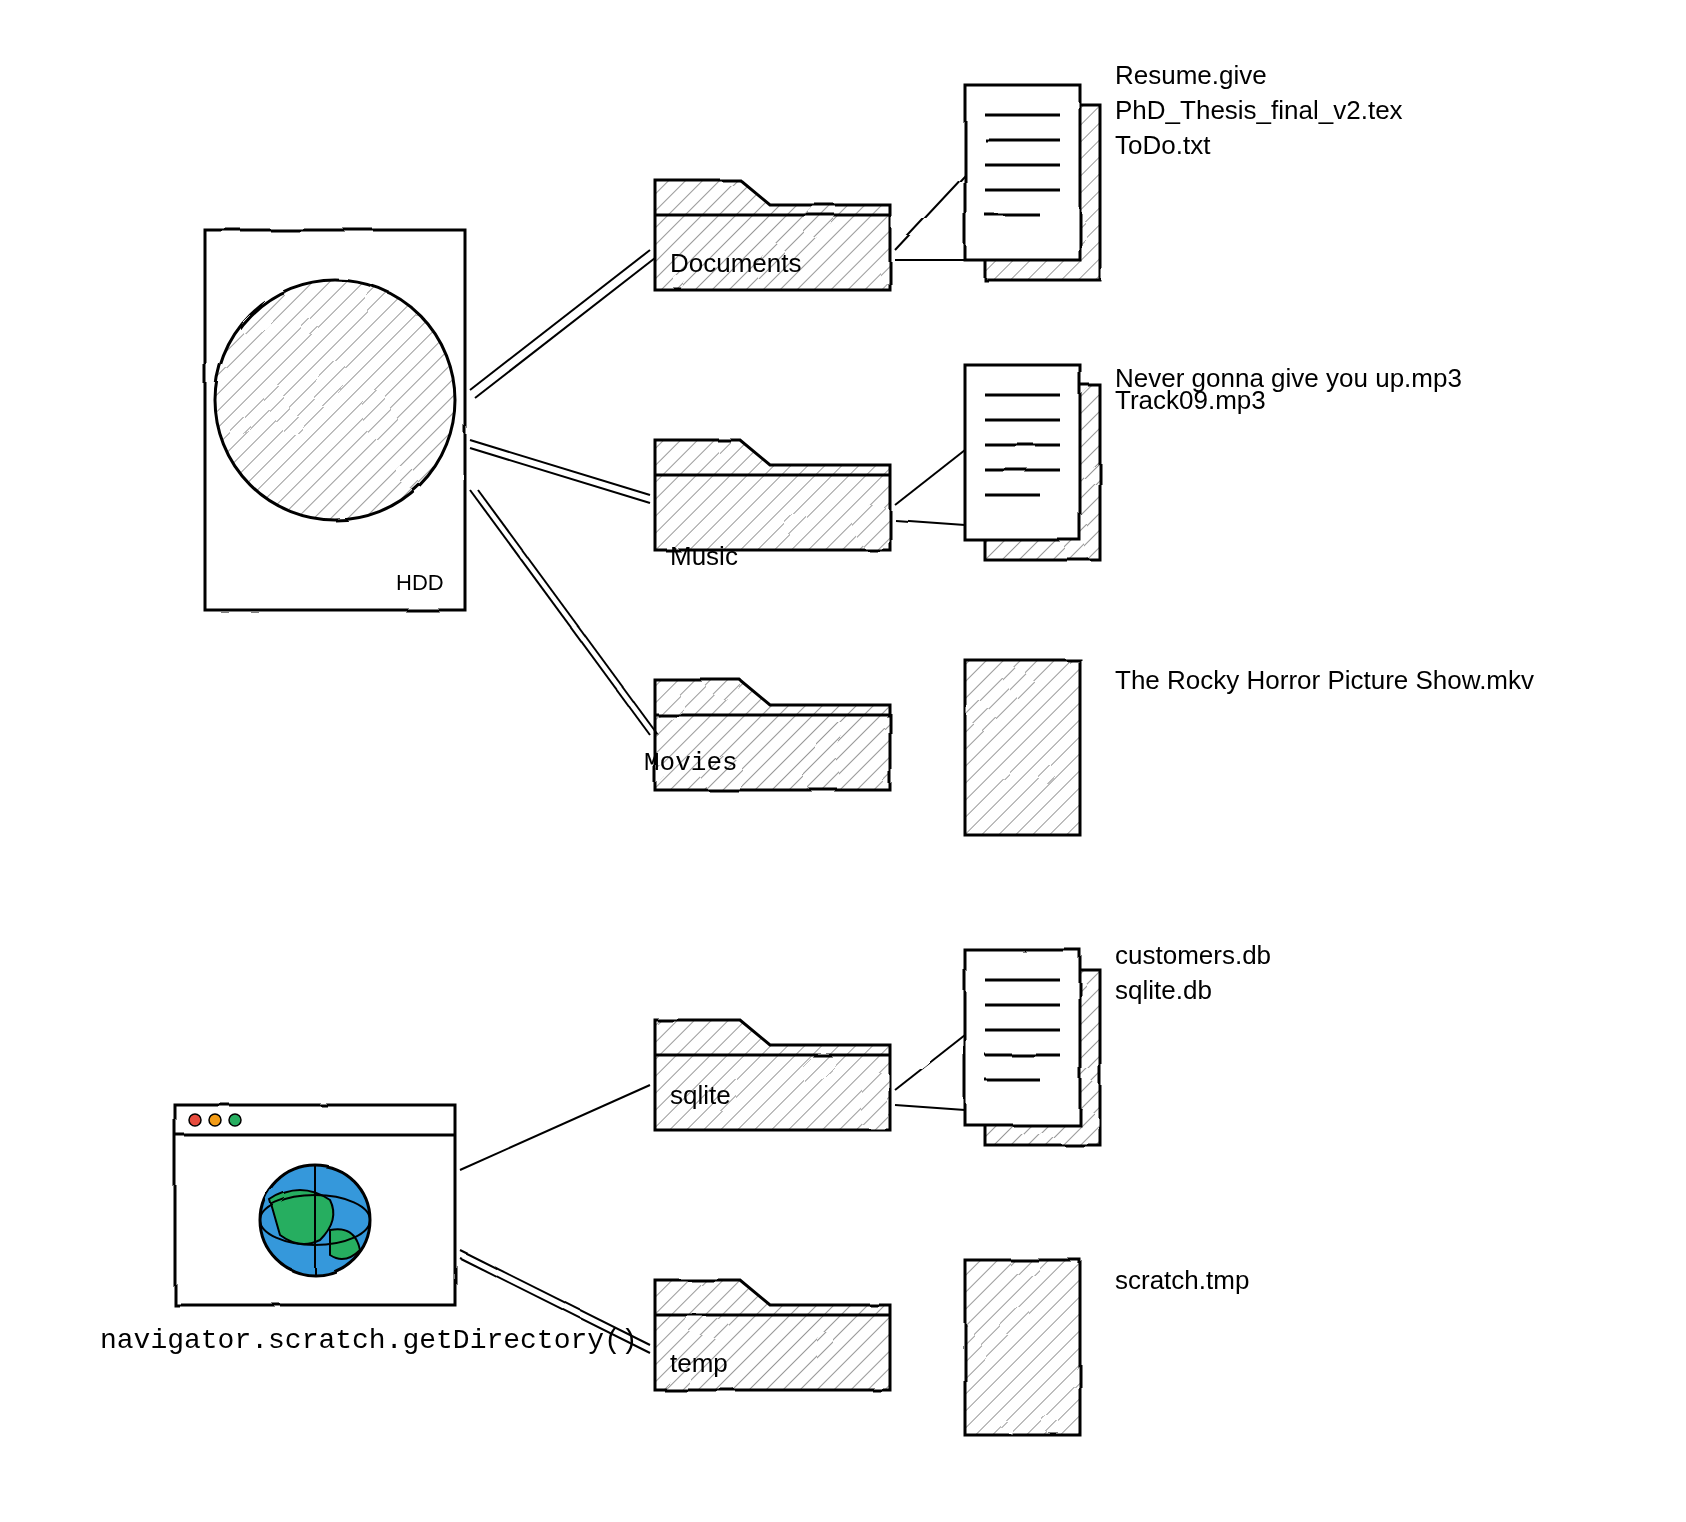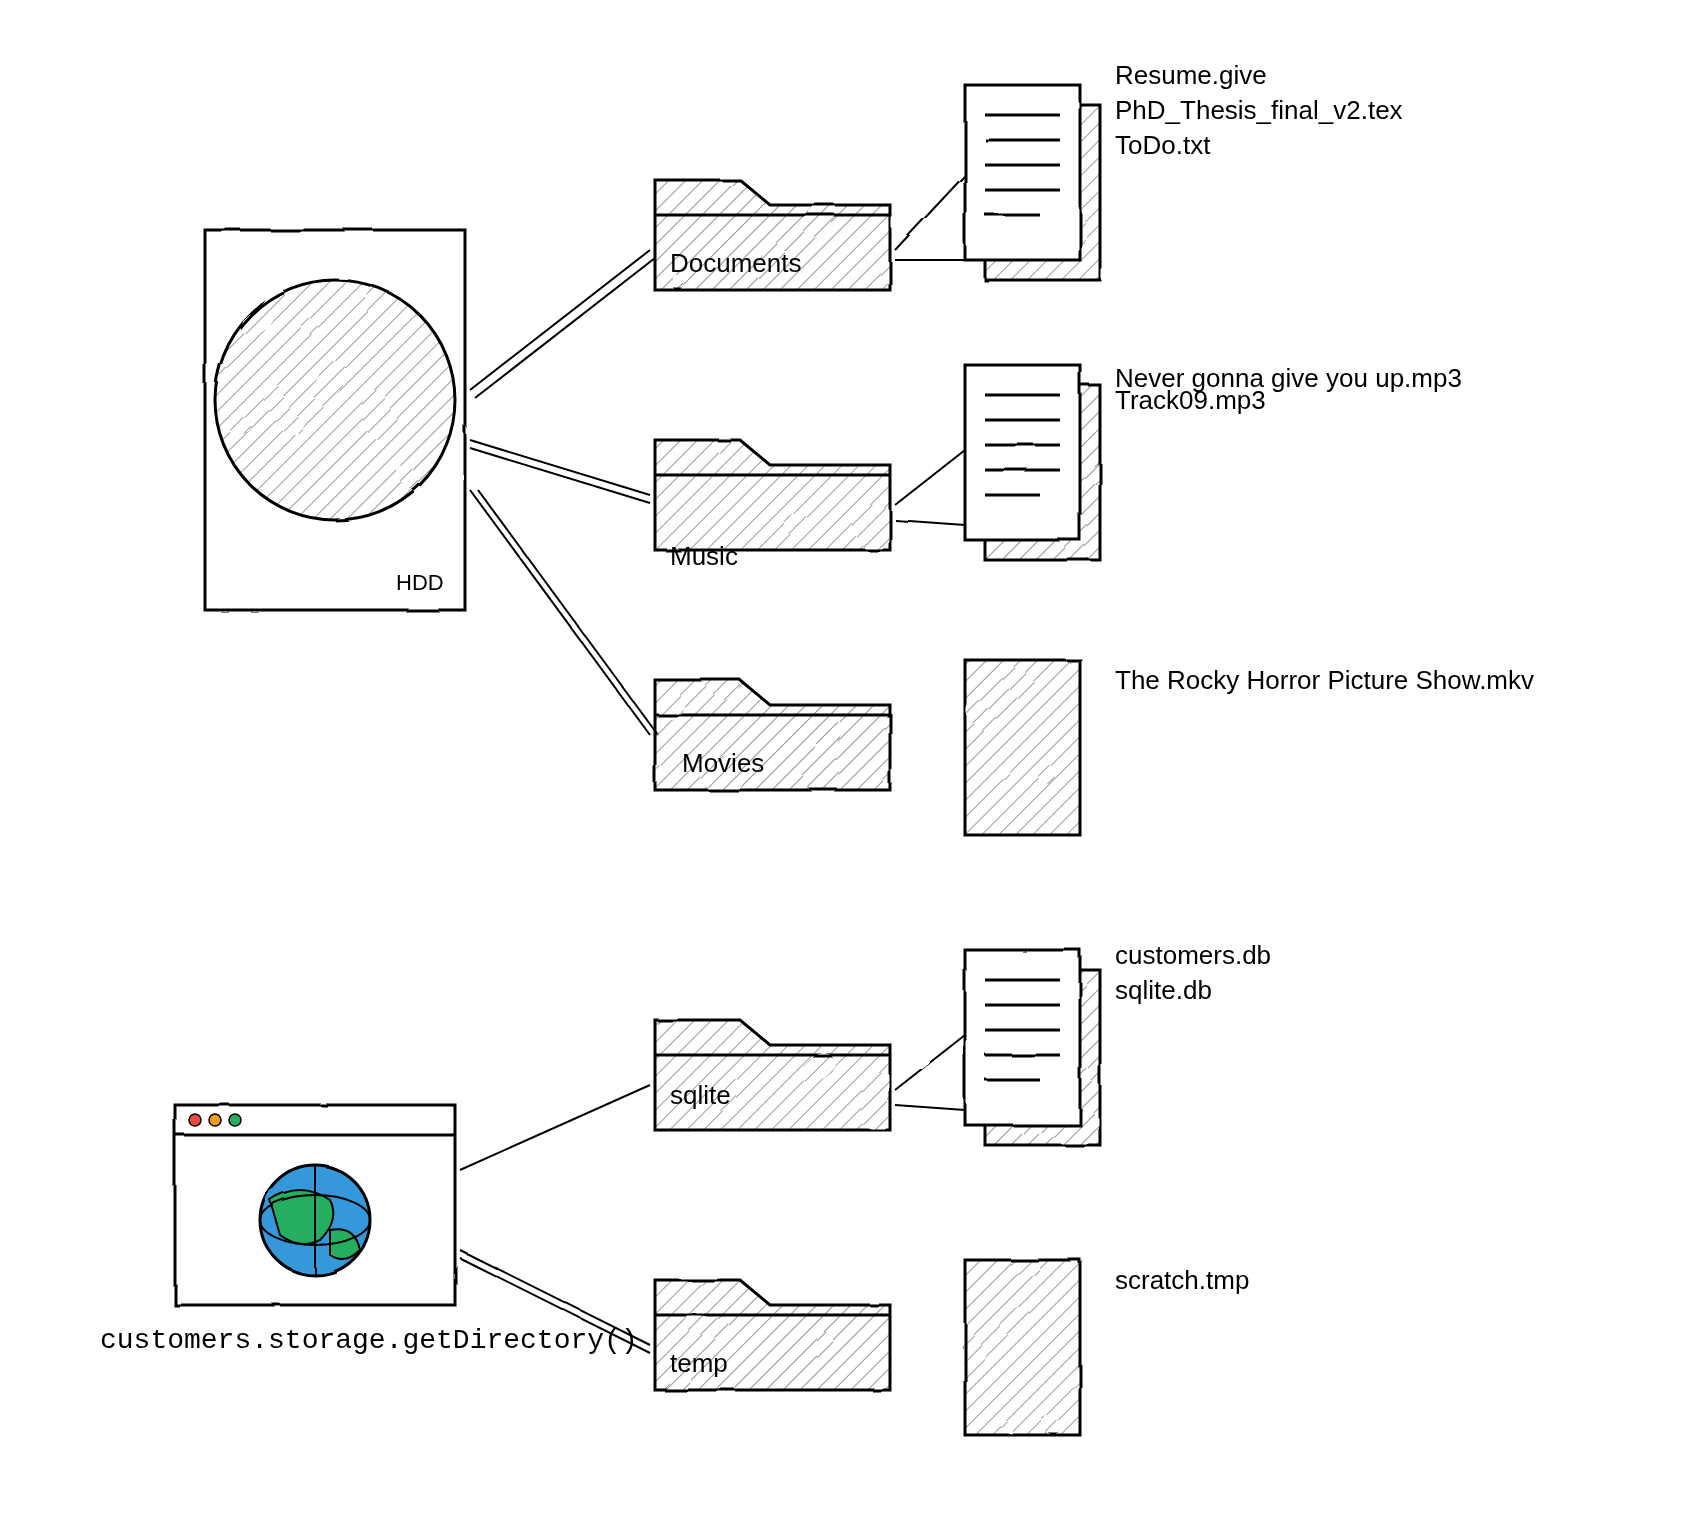--- a/index.html
+++ b/index.html
@@ -160,32 +160,32 @@
   </g>
   <g filter="url(#rough)">
     <rect x="965" y="1260" width="115" height="175" fill="url(#hatch)" stroke="#000" stroke-width="3"></rect>
   </g>
 </svg>
 
 <div class="small-label" style="left:375px; top:570px;margin-left:21px;">HDD</div>
 
 <div class="label" style="left:670px; top:248px;">Documents</div>
 <div class="label" style="left:670px; top:508px;margin-top:33px;">Music</div>
-<div class="label" style="left:682px; top:748px;">Movies</div>
+<div class="label" style="left:644px; top:748px;font-family:Liberation Mono, monospace;">Movies</div>
 
 <div class="label" style="left:1115px; top:60px;">Resume.give</div>
 <div class="label" style="left:1115px; top:95px;">PhD_Thesis_final_v2.tex</div>
 <div class="label" style="left:1115px; top:130px;">ToDo.txt</div>
 
 <div class="label" style="left:1115px; top:350px;margin-top:13px;">Never gonna give you up.mp3</div>
 <div class="label" style="left:1115px; top:385px;text-align:right;">Track09.mp3</div>
 
 <div class="label" style="left:1115px; top:665px;">The Rocky Horror Picture Show.mkv</div>
 
 <div class="label" style="left:670px; top:1080px;">sqlite</div>
 <div class="label" style="left:670px; top:1348px;">temp</div>
 
 <div class="label" style="left:1115px; top:940px;">customers.db</div>
 <div class="label" style="left:1115px; top:975px;">sqlite.db</div>
 
 <div class="label" style="left:1115px; top:1265px;">scratch.tmp</div>
 
-<div class="code-label" style="left:100px; top:1325px;">customers.storage.getDirectory()</div>
+<div class="code-label" style="left:100px; top:1325px;">navigator.scratch.getDirectory()</div>
 
 </body></html>

